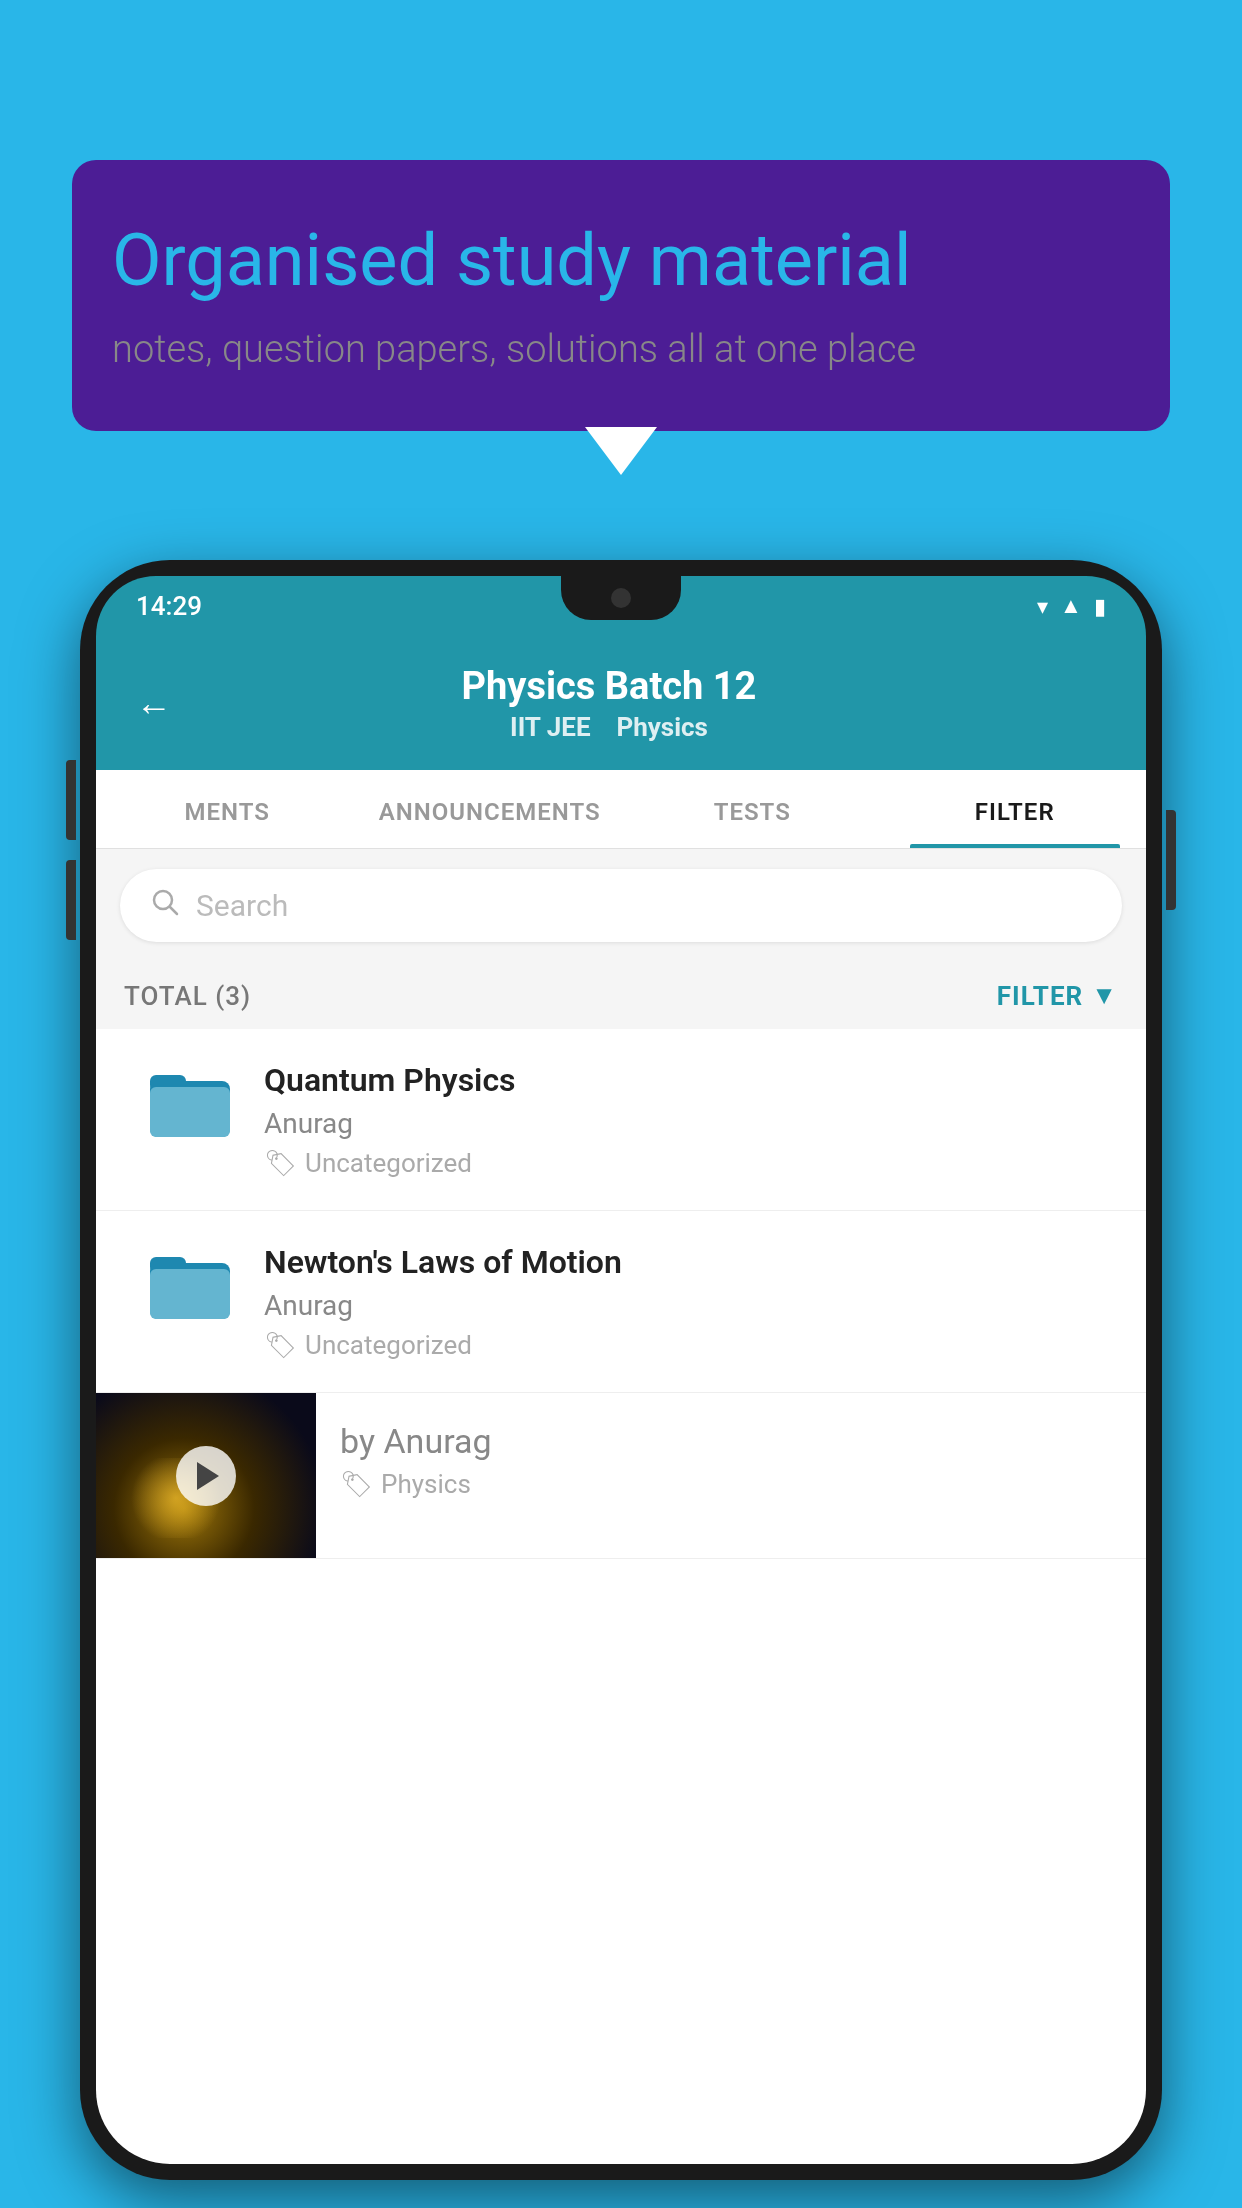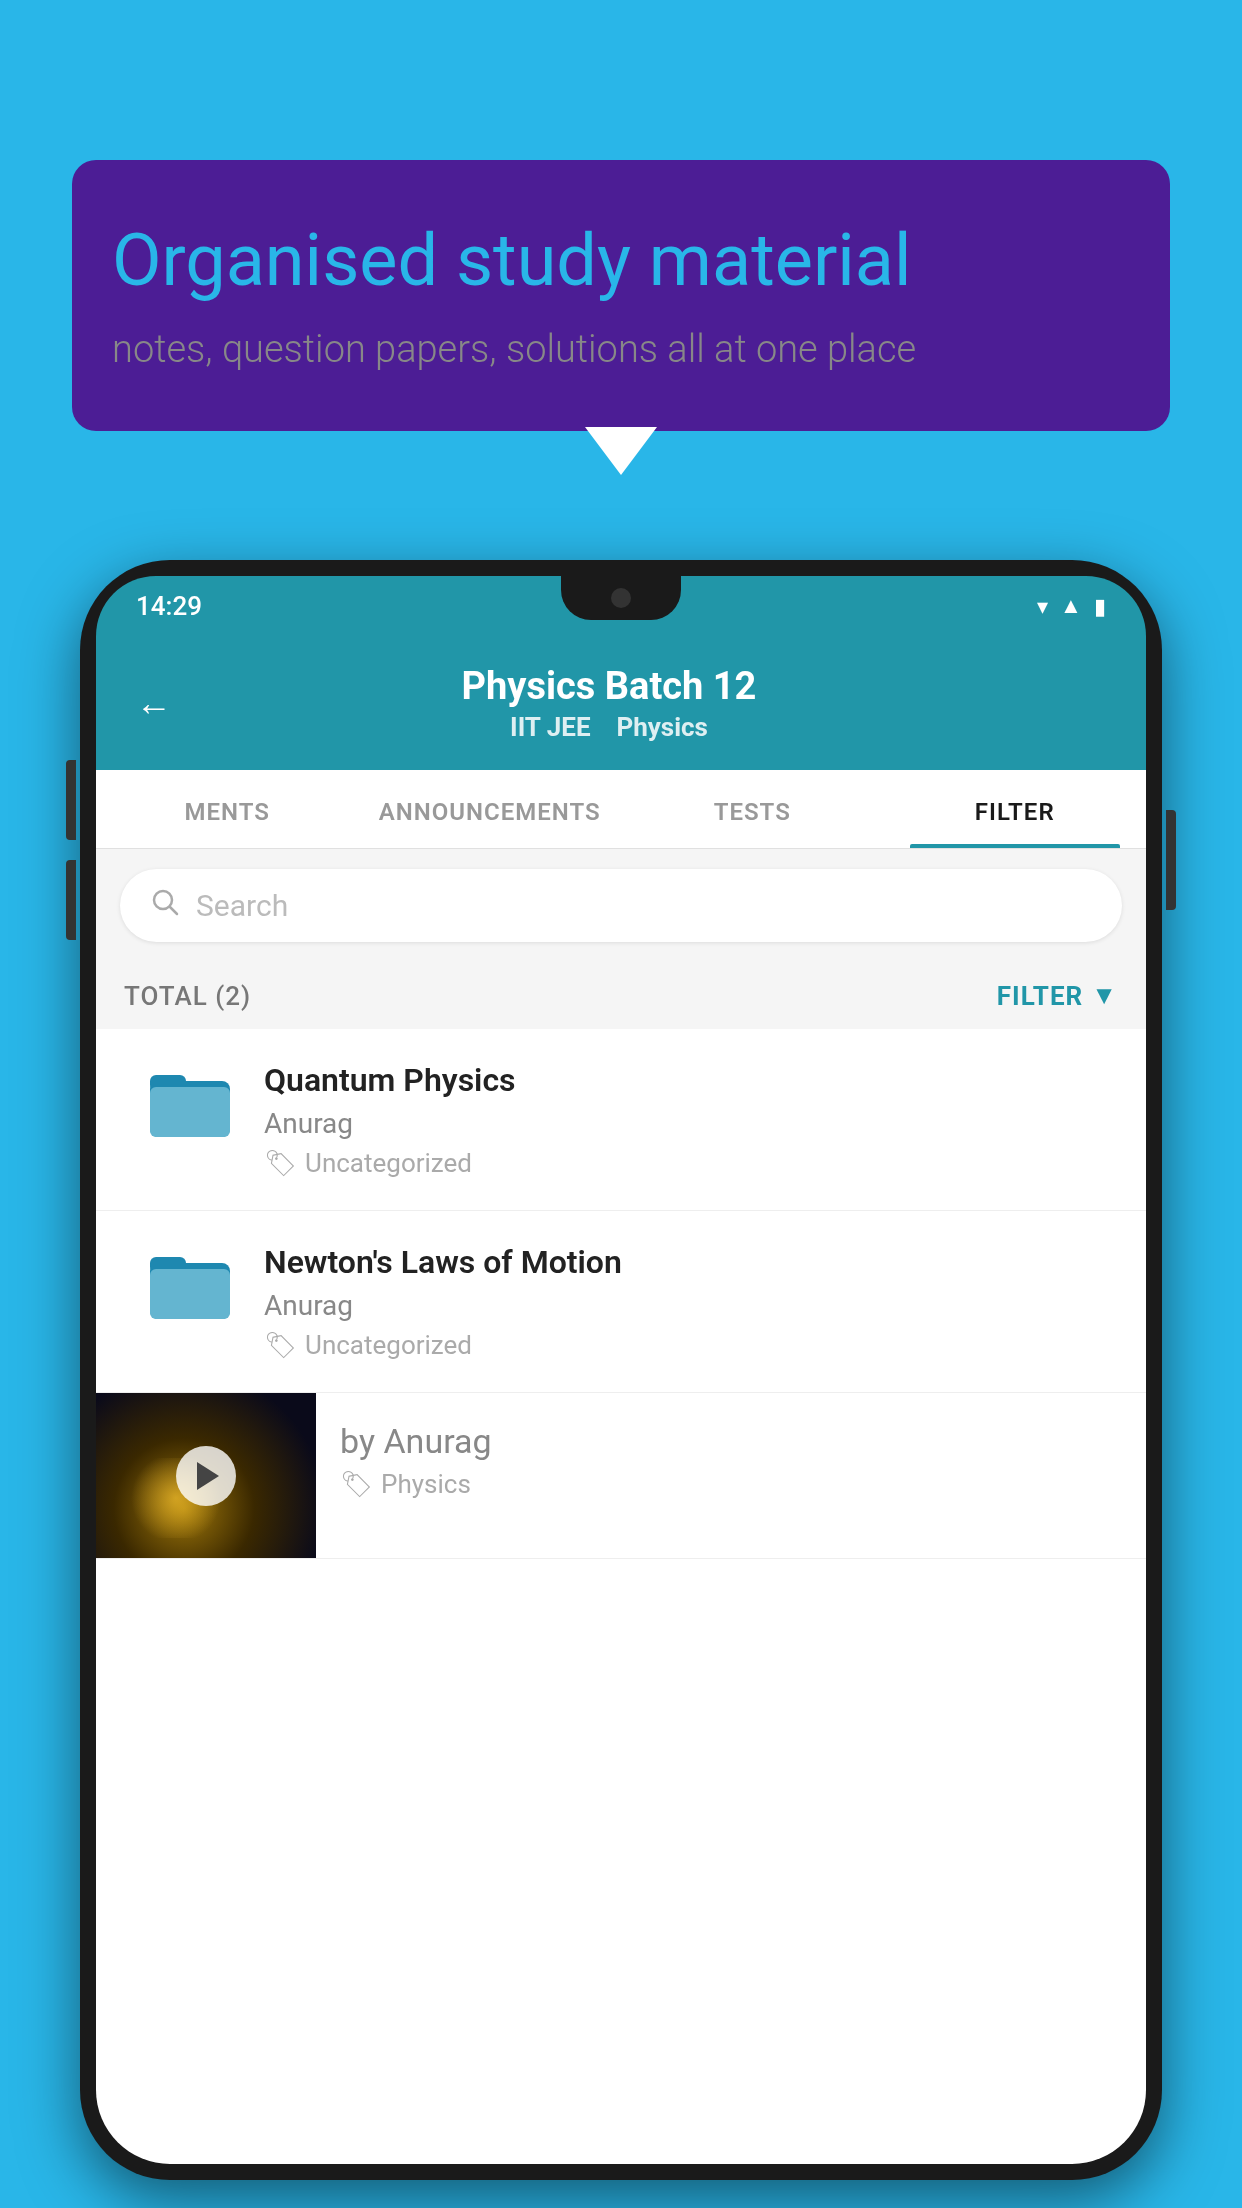--- a/index.html
+++ b/index.html
@@ -471,21 +471,21 @@
               <svg width="30" height="30" viewBox="0 0 30 30" fill="none">
                 <circle cx="13" cy="13" r="9" stroke="#aaa" stroke-width="2.5"></circle>
                 <line x1="20" y1="20" x2="27" y2="27" stroke="#aaa" stroke-width="2.5" stroke-linecap="round"></line>
               </svg>
             </span>
             <span class="search-text">Search</span>
           </div>
         </div>
 
         <div class="filter-bar">
-          <span class="total-label">TOTAL (2)</span>
+          <span class="total-label">TOTAL (3)</span>
           <div class="filter-btn">
             <span>FILTER</span>
             <span>▼</span>
           </div>
         </div>
 
         <div class="video-list">
 
           <div class="video-item">
             <div class="video-thumb">

